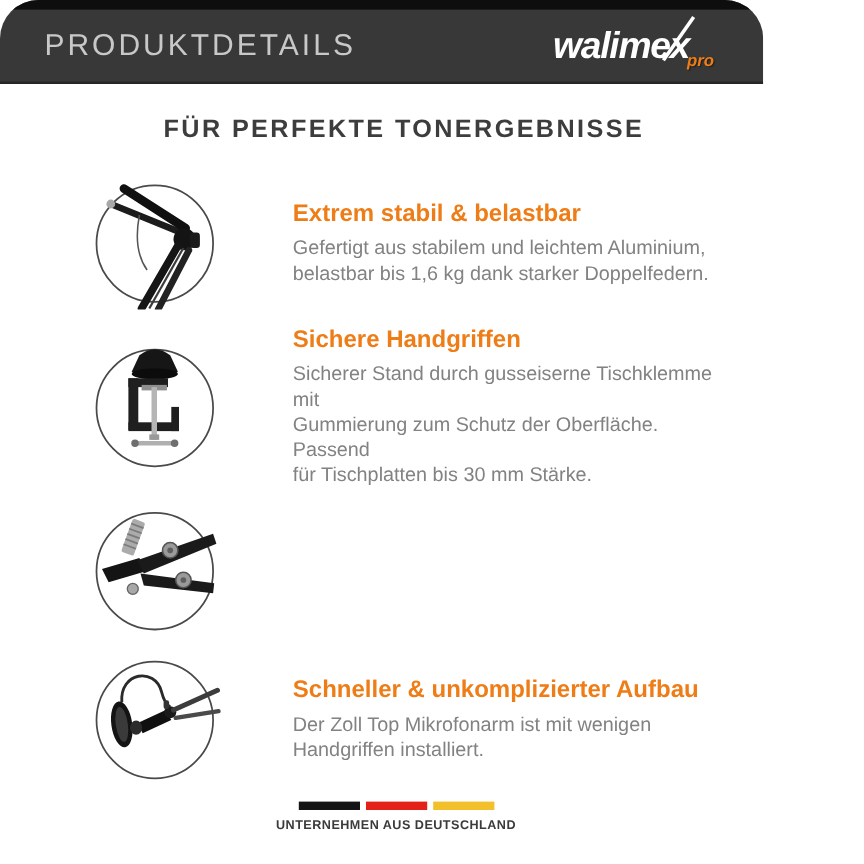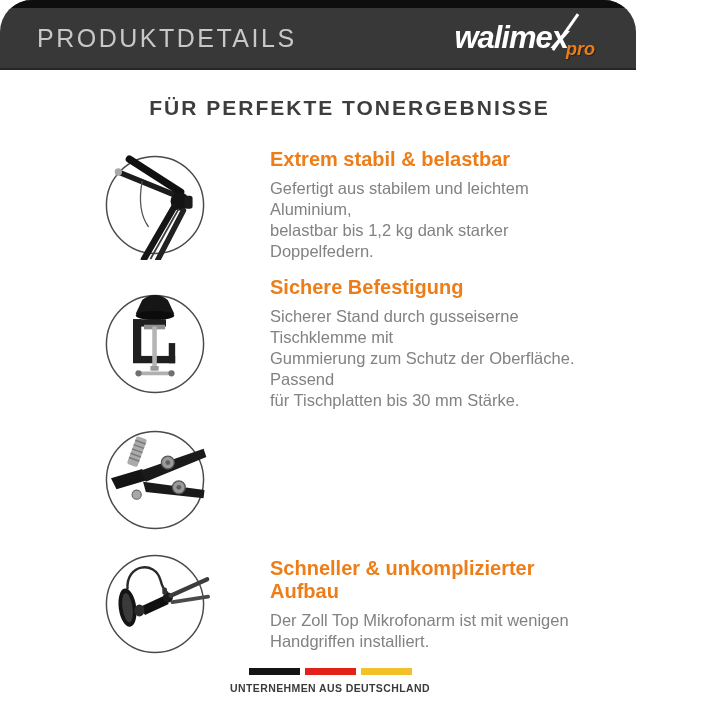--- a/index.html
+++ b/index.html
@@ -47,29 +47,29 @@
   }
   .logo-slash {
     position: absolute;
     right: 33px; top: -10px;
     width: 2.5px; height: 44px;
     background: #ffffff;
     transform: rotate(35deg);
   }
   .logo-sub {
     color: var(--accent-orange, #ee7d17);
-    font-size: 18px;
+    font-size: 14px;
     position: relative;
     top: 7px;
     margin-left: -2px;
     text-shadow: 1px 1px 1px rgba(0,0,0,.45);
   }
 
   
-  .main { padding: 26px 37px 0 74px; margin-left: 26px; }
+  .main { padding: 26px 37px 0 74px; }
   .section-heading {
     text-align: center;
     color: var(--heading-text, #3d3d3d);
     font-size: 21px;
     font-weight: bold;
     letter-spacing: 2px;
     margin-bottom: 28px;
   }
   .feature {
     display: flex;
@@ -147,21 +147,21 @@
           <circle cx="87" cy="56" r="10" fill="#141414"></circle>
           <rect x="92" y="50" width="9" height="14" rx="3" fill="#1b1b1b"></rect>
           <line x1="81" y1="62" x2="48" y2="119" stroke="#161616" stroke-width="7" stroke-linecap="round"></line>
           <line x1="91" y1="66" x2="63" y2="120" stroke="#222222" stroke-width="6" stroke-linecap="round"></line>
           <line x1="86" y1="64" x2="55" y2="119" stroke="#3c3c3c" stroke-width="2"></line>
         </svg>
       </div>
       <div class="feature-text">
         <h2 class="feature-title">Extrem stabil &amp; belastbar</h2>
         <p class="feature-body">Gefertigt aus stabilem und leichtem Aluminium,
-belastbar bis 1,2 kg dank starker Doppelfedern.</p>
+belastbar bis 1,6 kg dank starker Doppelfedern.</p>
       </div>
     </section>
 
     <section class="feature">
       <div class="feature-icon">
         <svg width="110" height="110" viewBox="0 0 120 120">
           <circle cx="60" cy="60" r="53" fill="#ffffff" stroke="#4a4a4a" stroke-width="1.6"></circle>
           <path d="M46,12 Q60,1 74,12 L81,27 Q60,36 39,27 Z" fill="#161616"></path>
           <ellipse cx="60" cy="29" rx="21" ry="5" fill="#0c0c0c"></ellipse>
           <rect x="36" y="33" width="36" height="8" fill="#1f1f1f"></rect>
@@ -170,21 +170,21 @@
           <rect x="75" y="59" width="7" height="22" fill="#1f1f1f"></rect>
           <rect x="48" y="39" width="23" height="5" fill="#8f8f8f"></rect>
           <rect x="57" y="41" width="5" height="48" fill="#b5b5b5"></rect>
           <rect x="55" y="84" width="9" height="5" fill="#999999"></rect>
           <rect x="42" y="90" width="36" height="4" rx="2" fill="#b0b0b0"></rect>
           <circle cx="42" cy="92" r="3.4" fill="#6f6f6f"></circle>
           <circle cx="78" cy="92" r="3.4" fill="#6f6f6f"></circle>
         </svg>
       </div>
       <div class="feature-text">
-        <h2 class="feature-title">Sichere Befestigung</h2>
+        <h2 class="feature-title">Sichere Handgriffen</h2>
         <p class="feature-body">Sicherer Stand durch gusseiserne Tischklemme mit
 Gummierung zum Schutz der Oberfläche. Passend
 für Tischplatten bis 30 mm Stärke.</p>
       </div>
     </section>
 
     <section class="feature">
       <div class="feature-icon">
         <svg width="110" height="110" viewBox="0 0 120 120">
           <circle cx="60" cy="60" r="53" fill="#ffffff" stroke="#4a4a4a" stroke-width="1.6"></circle>

